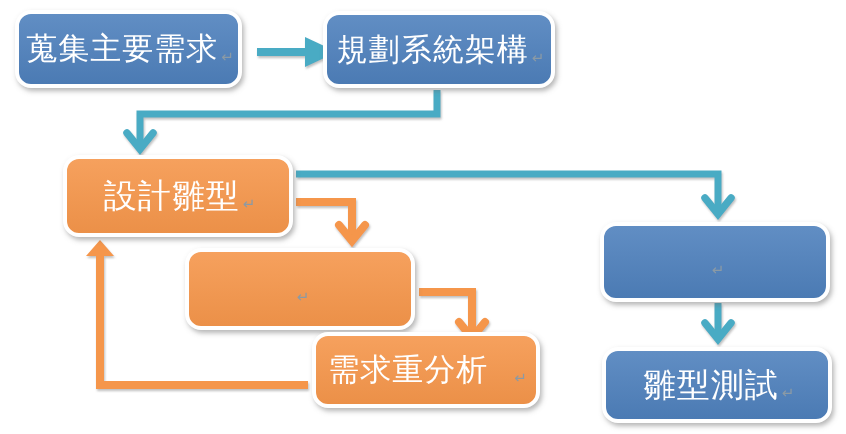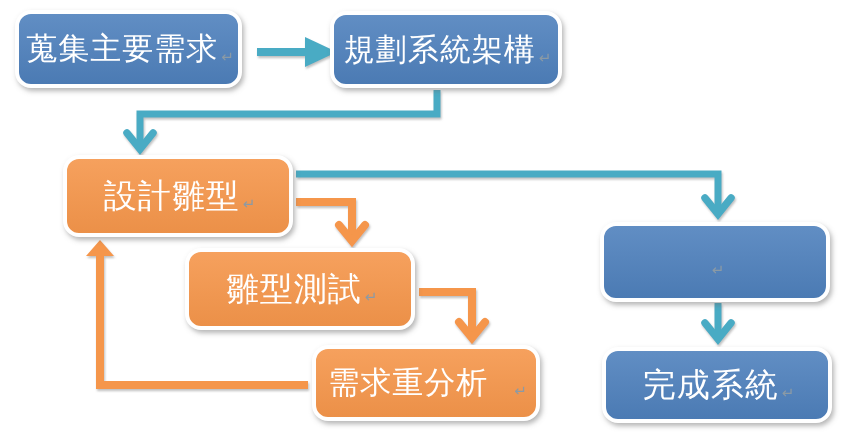--- a/index.html
+++ b/index.html
@@ -60,24 +60,24 @@
     font-size: 15px;
     color: var(--return_mark, #8B9AA5);
     position: relative;
     top: 8px;
     left: 3px;
     letter-spacing: 0;
   }
   .n4 { font-size: 33px; }
 
   #node-collect   { left: 15px;  top: 10px;  width: 227px; height: 78px; }
-  #node-plan      { left: 330px; top: 11px;  width: 232px; height: 77px; text-align: center; }
+  #node-plan      { left: 323px; top: 11px;  width: 232px; height: 77px; text-align: center; }
   #node-design    { left: 63px;  top: 155px; width: 230px; height: 82px; }
   #node-prototest { left: 185px; top: 248px; width: 230px; height: 82px; }
-  #node-reanalyze { left: 312px; top: 345px; width: 228px; height: 76px; gap: 23px; }
+  #node-reanalyze { left: 312px; top: 332px; width: 228px; height: 76px; gap: 23px; }
   #node-finaltest { left: 600px; top: 222px; width: 230px; height: 80px; }
   #node-complete  { left: 602px; top: 347px; width: 230px; height: 76px; }
 </style>
 </head>
 <body>
 
 <div id="canvas">
 
   <svg id="edges" viewBox="0 0 846 434" xmlns="http://www.w3.org/2000/svg">
     <defs>
@@ -131,31 +131,30 @@
     <span>規劃系統架構</span>
       <span class="mark">↵</span>
   </div>
 
   <div class="node orange n4" id="node-design">
     <span>設計雛型</span>
       <span class="mark">↵</span>
   </div>
 
   <div class="node orange n4" id="node-prototest">
-    <span>雛型測試</span>
       <span class="mark">↵</span>
   </div>
 
   <div class="node orange" id="node-reanalyze">
     <span>需求重分析</span>
       <span class="mark">↵</span>
   </div>
 
   <div class="node blue" id="node-finaltest">
       <span class="mark">↵</span>
   </div>
 
   <div class="node blue n4" id="node-complete">
-    <span>完成系統</span>
+    <span>雛型測試</span>
       <span class="mark">↵</span>
   </div>
 
 </div>
 
 </body></html>

